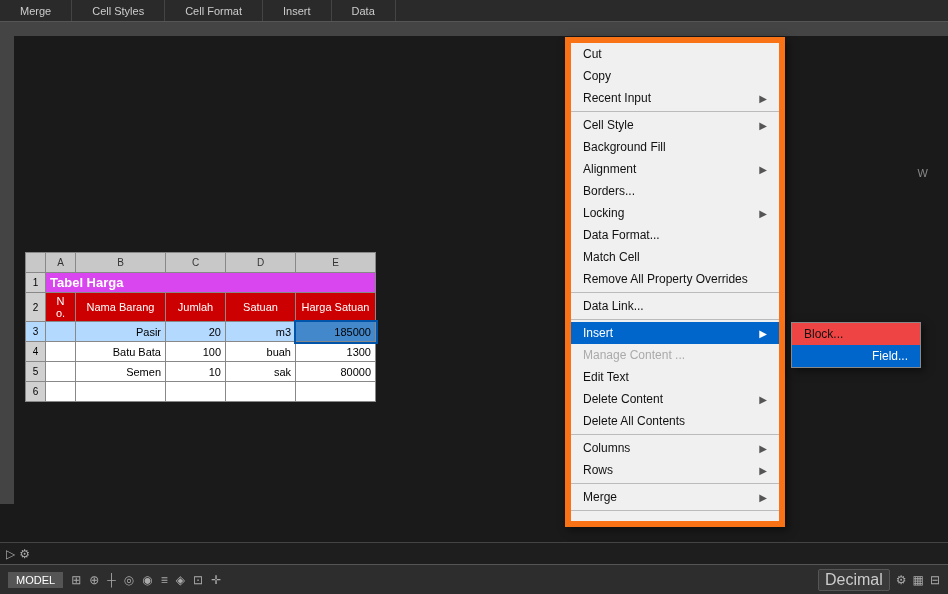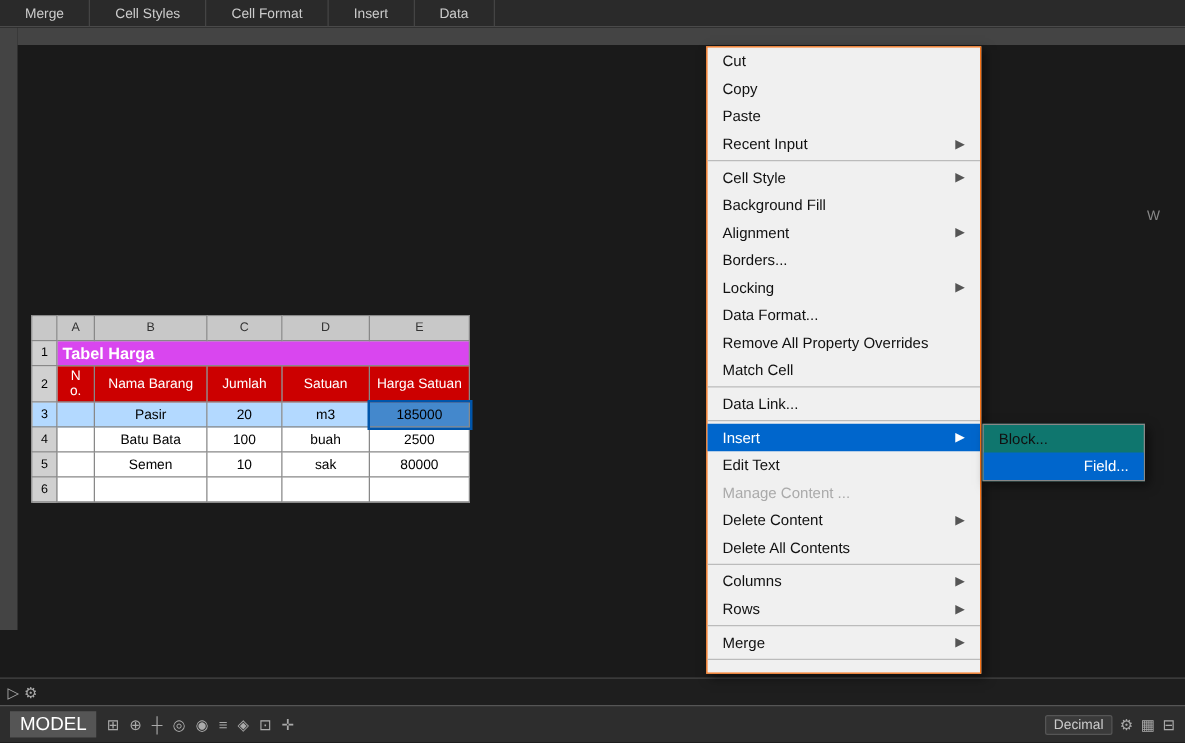--- a/index.html
+++ b/index.html
@@ -102,42 +102,42 @@
     .selected-row td {
       background: #b3d9ff;
     }
 
     .selected-cell {
       background: #4488cc !important;
       outline: 2px solid #0055aa;
     }
 
     .data-cell {
-      text-align: center;
+      text-align: right;
     }
 
     
     .row-num {
       background: #d0d0d0;
       border: 1px solid #888;
       text-align: center;
       font-size: 10px;
       color: #333;
       width: 18px;
       padding: 1px;
     }
 
     
     .context-menu {
       position: absolute;
       top: 15px;
       left: 565px;
       width: 220px;
       background: #f0f0f0;
-      border: 1px solid #f97316;
+      border: 6px solid #f97316;
       box-shadow: 3px 3px 8px rgba(0,0,0,0.5);
       z-index: 100;
       font-size: 12px;
     }
 
     .menu-item {
       padding: 4px 12px;
       color: #111;
       cursor: pointer;
       display: flex;
@@ -169,21 +169,21 @@
     .menu-item.active-hover .menu-arrow {
       color: white;
     }
 
     
     .submenu {
       position: absolute;
       top: 0;
       left: 220px;
       width: 130px;
-      background: #0f766e;
+      background: #ef4444;
       border: 1px solid #888;
       box-shadow: 3px 3px 8px rgba(0,0,0,0.5);
       z-index: 101;
     }
 
     .submenu-item {
       padding: 4px 12px;
       color: #111;
       cursor: pointer;
       display: flex;
@@ -216,30 +216,30 @@
       display: flex;
       align-items: center;
       gap: 6px;
     }
 
     .status-btn {
       background: #3a3a3a;
       border: 1px solid #555;
       color: #ccc;
       padding: 1px 6px;
-      font-size: 11px;
+      font-size: 16px;
       cursor: pointer;
       border-radius: 2px;
     }
 
     .model-btn {
       background: #555;
       color: white;
       padding: 2px 8px;
-      font-size: 15px;
+      font-size: 11px;
       border: none;
       cursor: pointer;
     }
 
     .status-icon {
       color: #aaa;
       font-size: 12px;
       cursor: pointer;
     }
 
@@ -344,21 +344,21 @@
             <td class="data-cell">m3</td>
             <td class="data-cell selected-cell">185000</td>
           </tr>
 
           <tr>
             <td class="row-num">4</td>
             <td class="data-cell"></td>
             <td class="data-cell">Batu Bata</td>
             <td class="data-cell">100</td>
             <td class="data-cell">buah</td>
-            <td class="data-cell">2500</td>
+            <td class="data-cell">1300</td>
           </tr>
 
           <tr>
             <td class="row-num">5</td>
             <td class="data-cell"></td>
             <td class="data-cell">Semen</td>
             <td class="data-cell">10</td>
             <td class="data-cell">sak</td>
             <td class="data-cell">80000</td>
           </tr>
@@ -378,23 +378,20 @@
     <div class="no-object-name">W</div>
 
     <div class="context-menu">
       <div class="menu-item">
         <span>Cut</span>
       </div>
       <div class="menu-item">
         <span>Copy</span>
       </div>
       <div class="menu-item">
-        <span>Paste</span>
-      </div>
-      <div class="menu-item">
         <span>Recent Input</span>
         <span class="menu-arrow">▶</span>
       </div>
       <div class="menu-separator"></div>
       <div class="menu-item">
         <span>Cell Style</span>
         <span class="menu-arrow">▶</span>
       </div>
       <div class="menu-item">
         <span>Background Fill</span>
@@ -407,49 +404,49 @@
         <span>Borders...</span>
       </div>
       <div class="menu-item">
         <span>Locking</span>
         <span class="menu-arrow">▶</span>
       </div>
       <div class="menu-item">
         <span>Data Format...</span>
       </div>
       <div class="menu-item">
+        <span>Match Cell</span>
+      </div>
+      <div class="menu-item">
         <span>Remove All Property Overrides</span>
-      </div>
-      <div class="menu-item">
-        <span>Match Cell</span>
       </div>
       <div class="menu-separator"></div>
       <div class="menu-item">
         <span>Data Link...</span>
       </div>
       <div class="menu-separator"></div>
 
       <div class="menu-item active-hover" style="position:relative;">
         <span>Insert</span>
         <span class="menu-arrow">▶</span>
 
         <div class="submenu">
           <div class="submenu-item">
             <span>Block...</span>
           </div>
           <div class="submenu-item highlighted">
             <span>Field...</span>
           </div>
         </div>
       </div>
-      <div class="menu-item">
-        <span>Edit Text</span>
-      </div>
       <div class="menu-item disabled">
         <span>Manage Content ...</span>
+      </div>
+      <div class="menu-item">
+        <span>Edit Text</span>
       </div>
       <div class="menu-item">
         <span>Delete Content</span>
         <span class="menu-arrow">▶</span>
       </div>
       <div class="menu-item">
         <span>Delete All Contents</span>
       </div>
       <div class="menu-separator"></div>
       <div class="menu-item">

